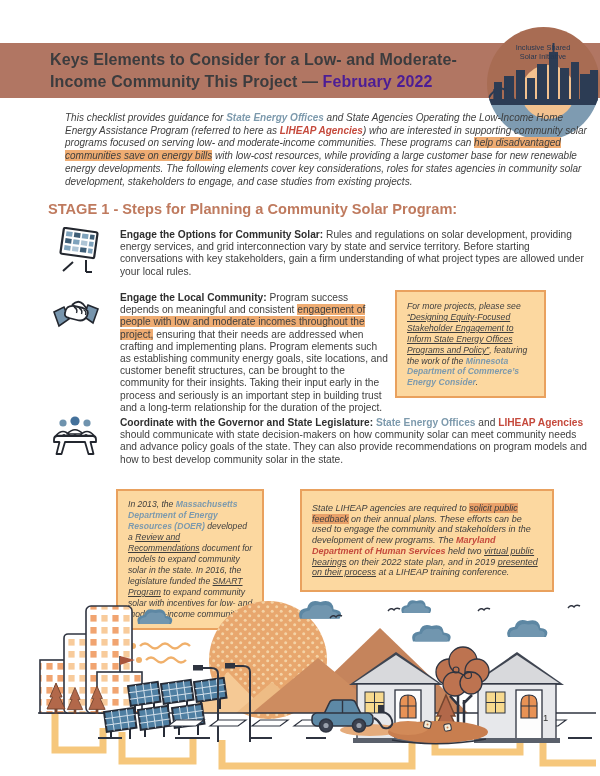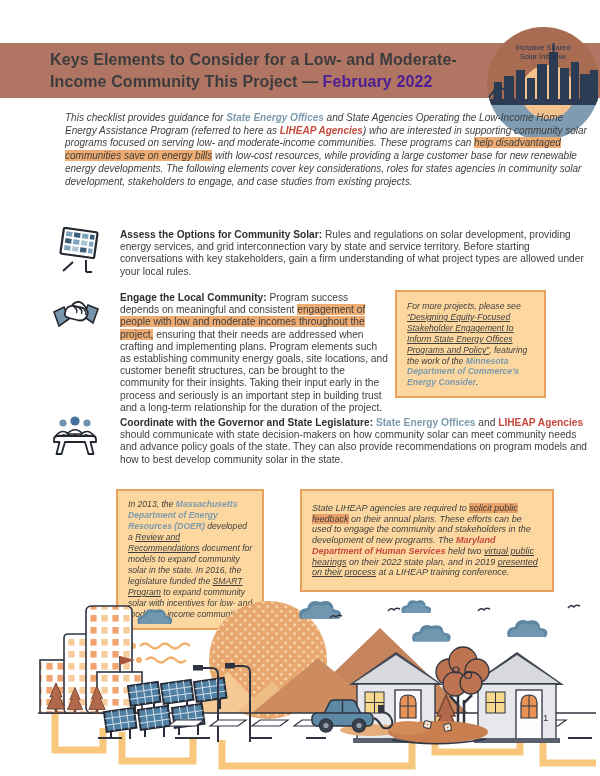--- a/index.html
+++ b/index.html
@@ -72,20 +72,21 @@
         <path d="M2 73 Q14 52 28 73" fill="none" stroke="#2c3c54" stroke-width="2"></path>
         <path d="M8 73 V63 M14 73 V58 M20 73 V61" stroke="#2c3c54" stroke-width="1.3" fill="none"></path>
       </g>
       <text x="57" y="24" text-anchor="middle" font-size="7.4" fill="#273750">Inclusive Shared</text>
       <text x="57" y="33" text-anchor="middle" font-size="7.4" fill="#273750">Solar Initiative</text>
     </svg>
   </div>
 
   <p class="intro"><span>This checklist provides guidance for </span><span class="seg-blue">State Energy Offices</span><span> and State Agencies Operating the Low-Income Home Energy Assistance Program (referred to here as </span><span class="seg-red">LIHEAP Agencies</span><span>) who are interested in supporting community solar programs focused on serving low- and moderate-income communities. These programs can </span><span class="seg-hl">help disadvantaged communities save on energy bills</span><span> with low-cost resources, while providing a large customer base for new renewable energy developments. The following elements cover key considerations, roles for states agencies in community solar development, stakeholders to engage, and case studies from existing projects.</span></p>
 
+  <h2 class="stage">STAGE 1 - Steps for Planning a Community Solar Program:</h2>
 
   <div class="icon icon1">
     <svg width="46" height="50" viewBox="0 0 46 50">
       <g transform="translate(6,3) rotate(8 17 13)">
         <rect x="0" y="0" width="34" height="26" rx="1.5" fill="#ffffff" stroke="#23272f" stroke-width="2.2"></rect>
         <g fill="#7fa3bd">
           <rect x="3" y="3" width="6.3" height="4.8"></rect>
             <rect x="11" y="3" width="6.3" height="4.8" fill="#3e5e77"></rect>
             <rect x="19" y="3" width="6.3" height="4.8"></rect>
             <rect x="27" y="3" width="4.5" height="4.8" fill="#3e5e77"></rect>
@@ -99,21 +100,21 @@
             <rect x="27" y="17" width="4.5" height="4.8"></rect>
         </g>
       </g>
       <g stroke="#23272f" stroke-width="2" fill="none">
         <path d="M30 33 V45 M30 45 H36"></path>
         <path d="M7 44 L17 35"></path>
       </g>
     </svg>
   </div>
 
-  <p class="sec sec1"><span class="seg-bold">Assess the Options for Community Solar:</span><span> Rules and regulations on solar development, providing energy services, and grid interconnection vary by state and service territory. Before starting conversations with key stakeholders, gain a firm understanding of what project types are allowed under your local rules.</span></p>
+  <p class="sec sec1"><span class="seg-bold">Engage the Options for Community Solar:</span><span> Rules and regulations on solar development, providing energy services, and grid interconnection vary by state and service territory. Before starting conversations with key stakeholders, gain a firm understanding of what project types are allowed under your local rules.</span></p>
 
   <div class="icon icon2">
     <svg width="48" height="46" viewBox="0 0 48 46">
       <polygon points="2,20 12,15 17,27 7,34" fill="#7795ad" stroke="#23272f" stroke-width="1.6"></polygon>
       <polygon points="46,17 36,13 31,24 41,31" fill="#7795ad" stroke="#23272f" stroke-width="1.6"></polygon>
       <path d="M20 13 Q26 7 31 12 L35 17" fill="#ffffff" stroke="#23272f" stroke-width="1.8" stroke-linejoin="round"></path>
       <path d="M13 21 Q14 13 22 14 L31 16 Q38 18 35 24 Q32 30 25 28 L17 26 Q12 25 13 21 Z" fill="#ffffff" stroke="#23272f" stroke-width="1.8" stroke-linejoin="round"></path>
       <g stroke="#23272f" stroke-width="1.4" fill="none">
         <path d="M22 15 q4 2 2.5 6 M27 16 q4 2 2.5 6 M31.5 17.5 q3.5 2 2 5.5"></path>
       </g>

